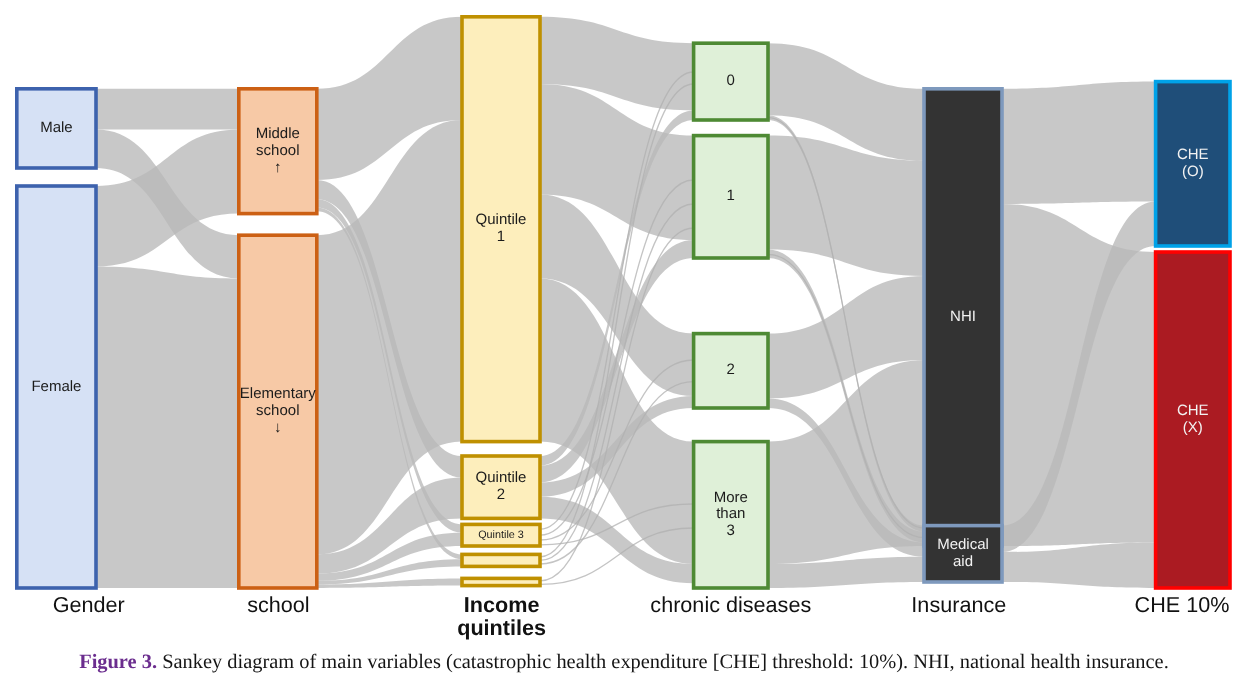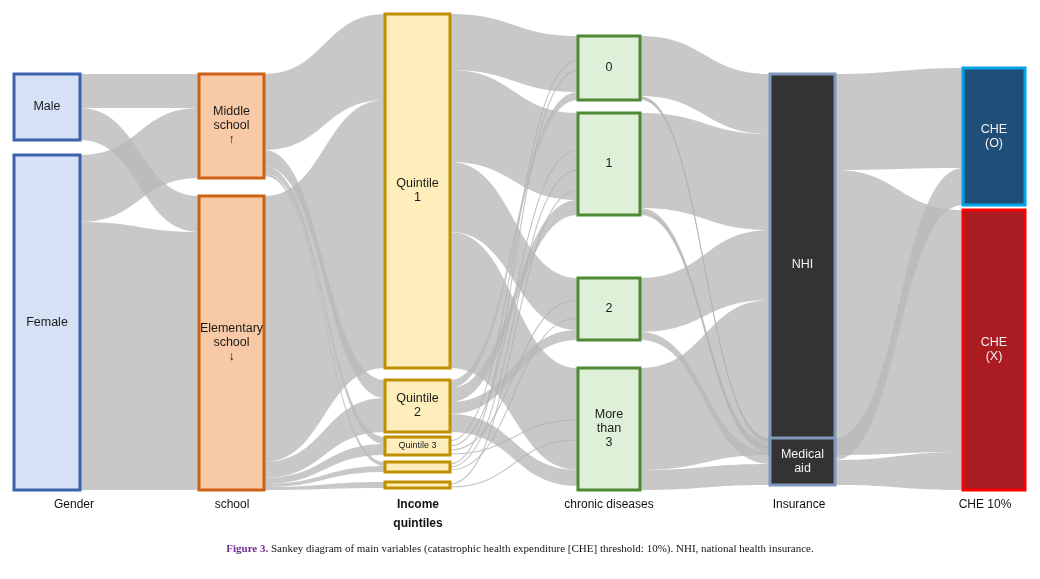--- a/index.html
+++ b/index.html
@@ -8,24 +8,24 @@
   #figure{position:relative;width:1040px;height:579px;background:#fff;}
   #sankey{position:absolute;left:0;top:0;width:1040px;height:500px;display:block;}
   .node-rect{stroke-width:3;}
   .node-label{font-family:"Liberation Sans",sans-serif;font-size:12.5px;
               fill:#1b1b1b;text-anchor:middle;dominant-baseline:middle;}
   .node-label.light{fill:#f2f2f2;}
   .node-label.tiny{font-size:9px;}
   .link{fill:#b8b8b8;fill-opacity:0.78;stroke:none;}
   .link.thin{fill:none;stroke:#b0b0b0;stroke-opacity:.75;}
   #axis-labels{position:absolute;left:0;top:495px;width:1040px;height:48px;}
-  .axis-label{position:absolute;text-align:center;font-size:12px;
+  .axis-label{position:absolute;text-align:center;font-size:18px;
               color:#111;line-height:19px;font-family:"Liberation Sans",sans-serif;}
   #caption{position:absolute;left:0;top:542px;width:1040px;text-align:center;
-           font-size:11px;color:#151515;font-family:"Liberation Serif",serif;}
+           font-size:17px;color:#151515;font-family:"Liberation Serif",serif;}
   #caption .figlabel{color:#6b2d8e;font-weight:bold;
                      font-family:"Liberation Serif",serif;}
 </style>
 </head>
 <body>
 
 <div id="figure">
 
   <svg id="sankey" viewBox="0 0 1040 500" preserveAspectRatio="none">
     <g id="links-layer">

